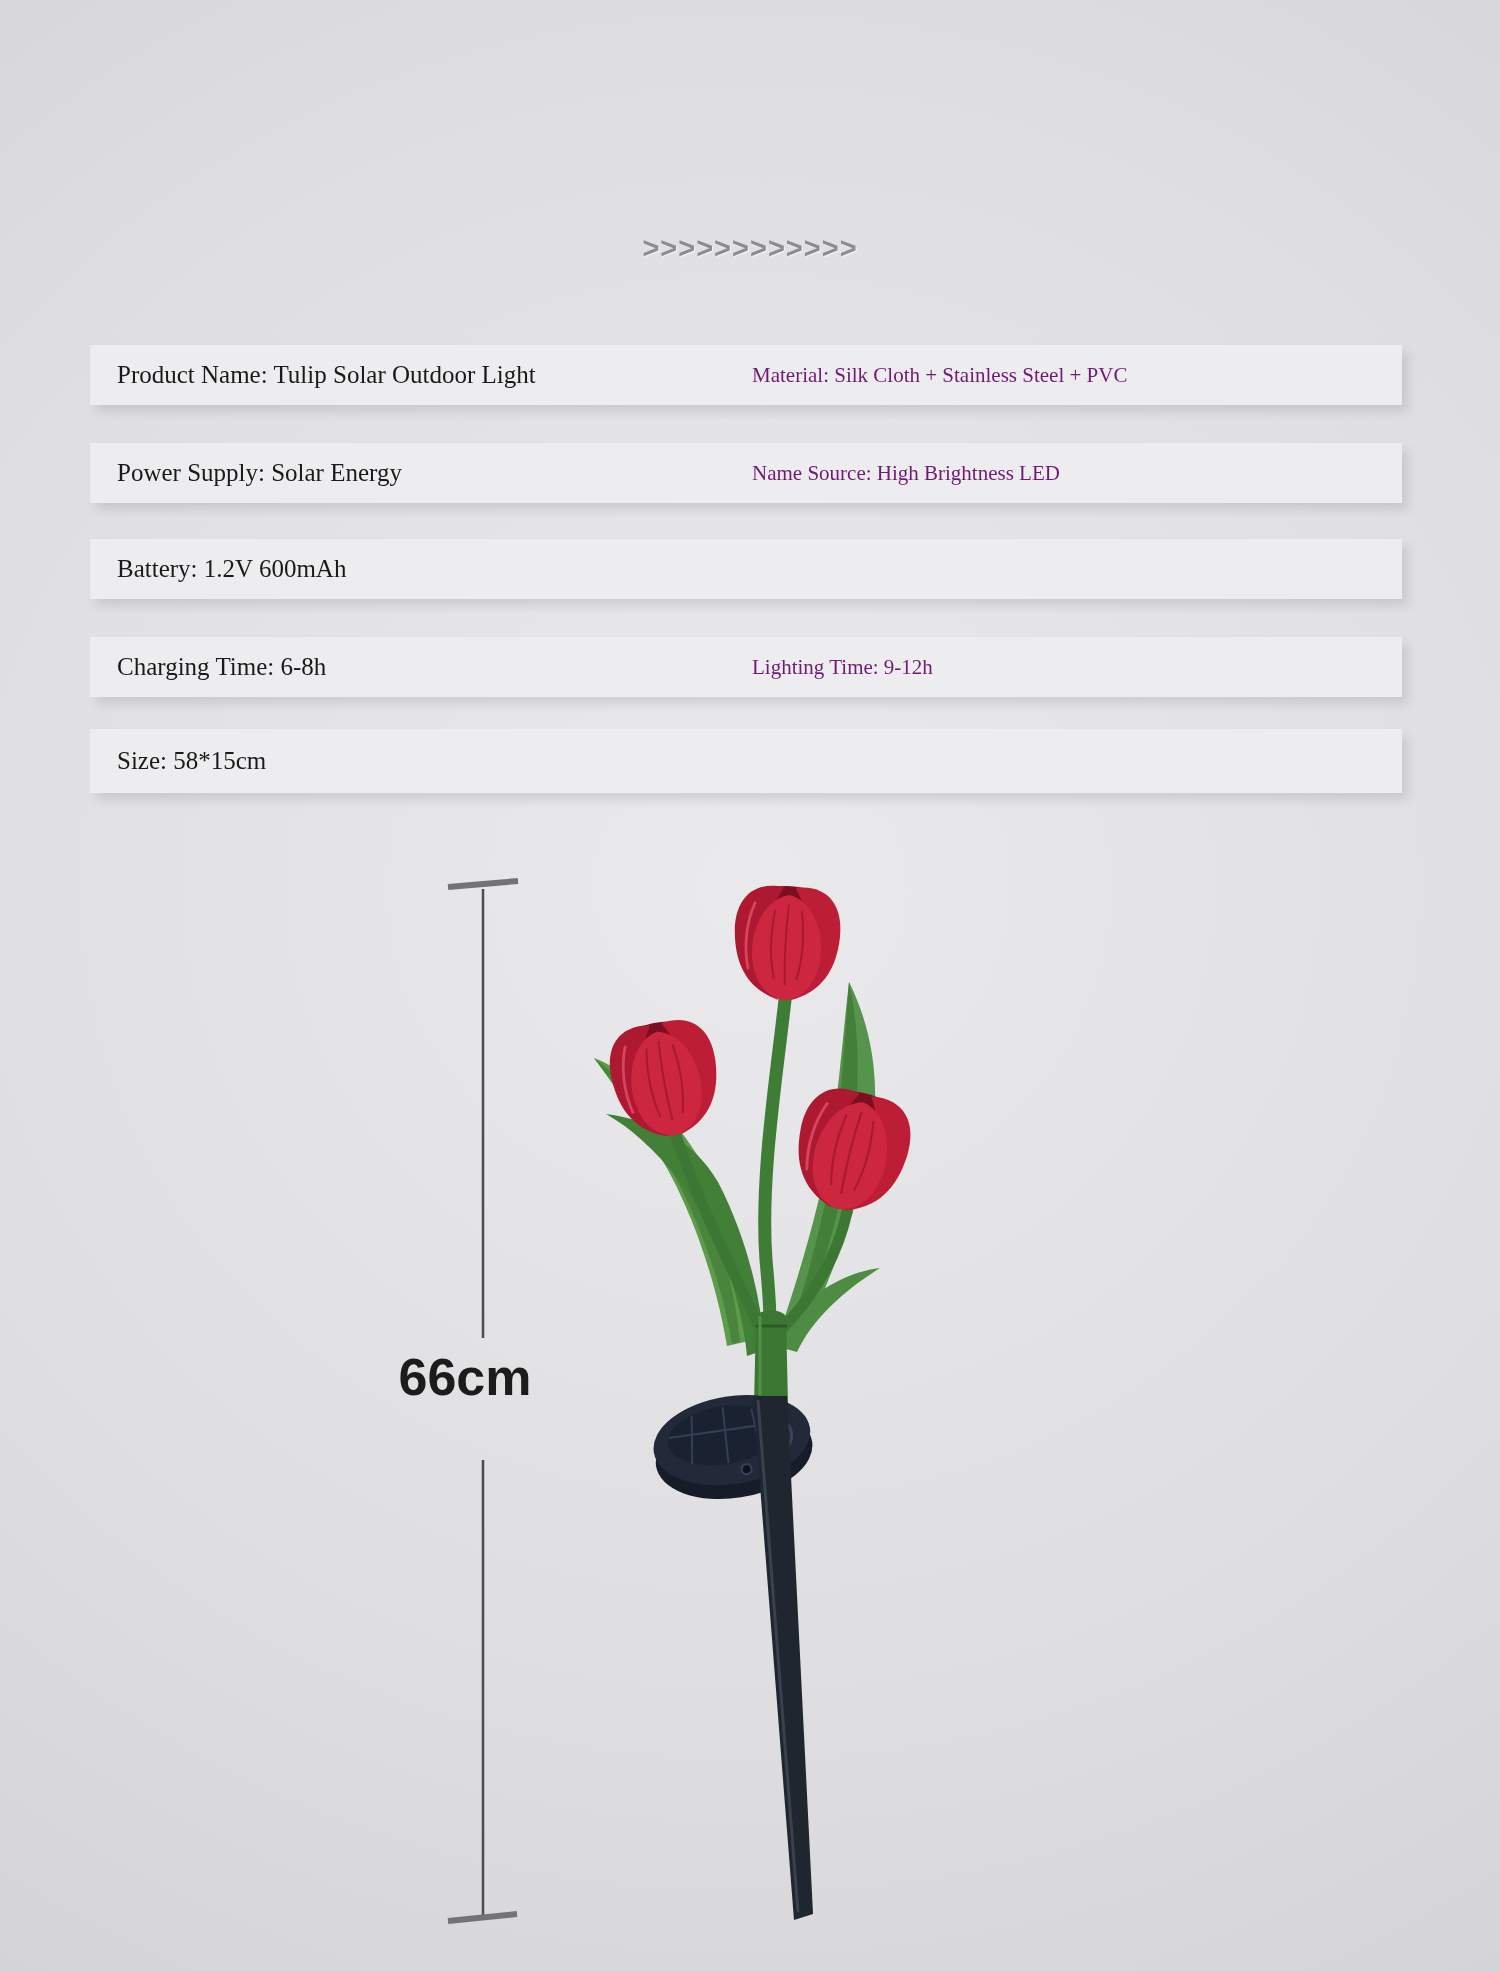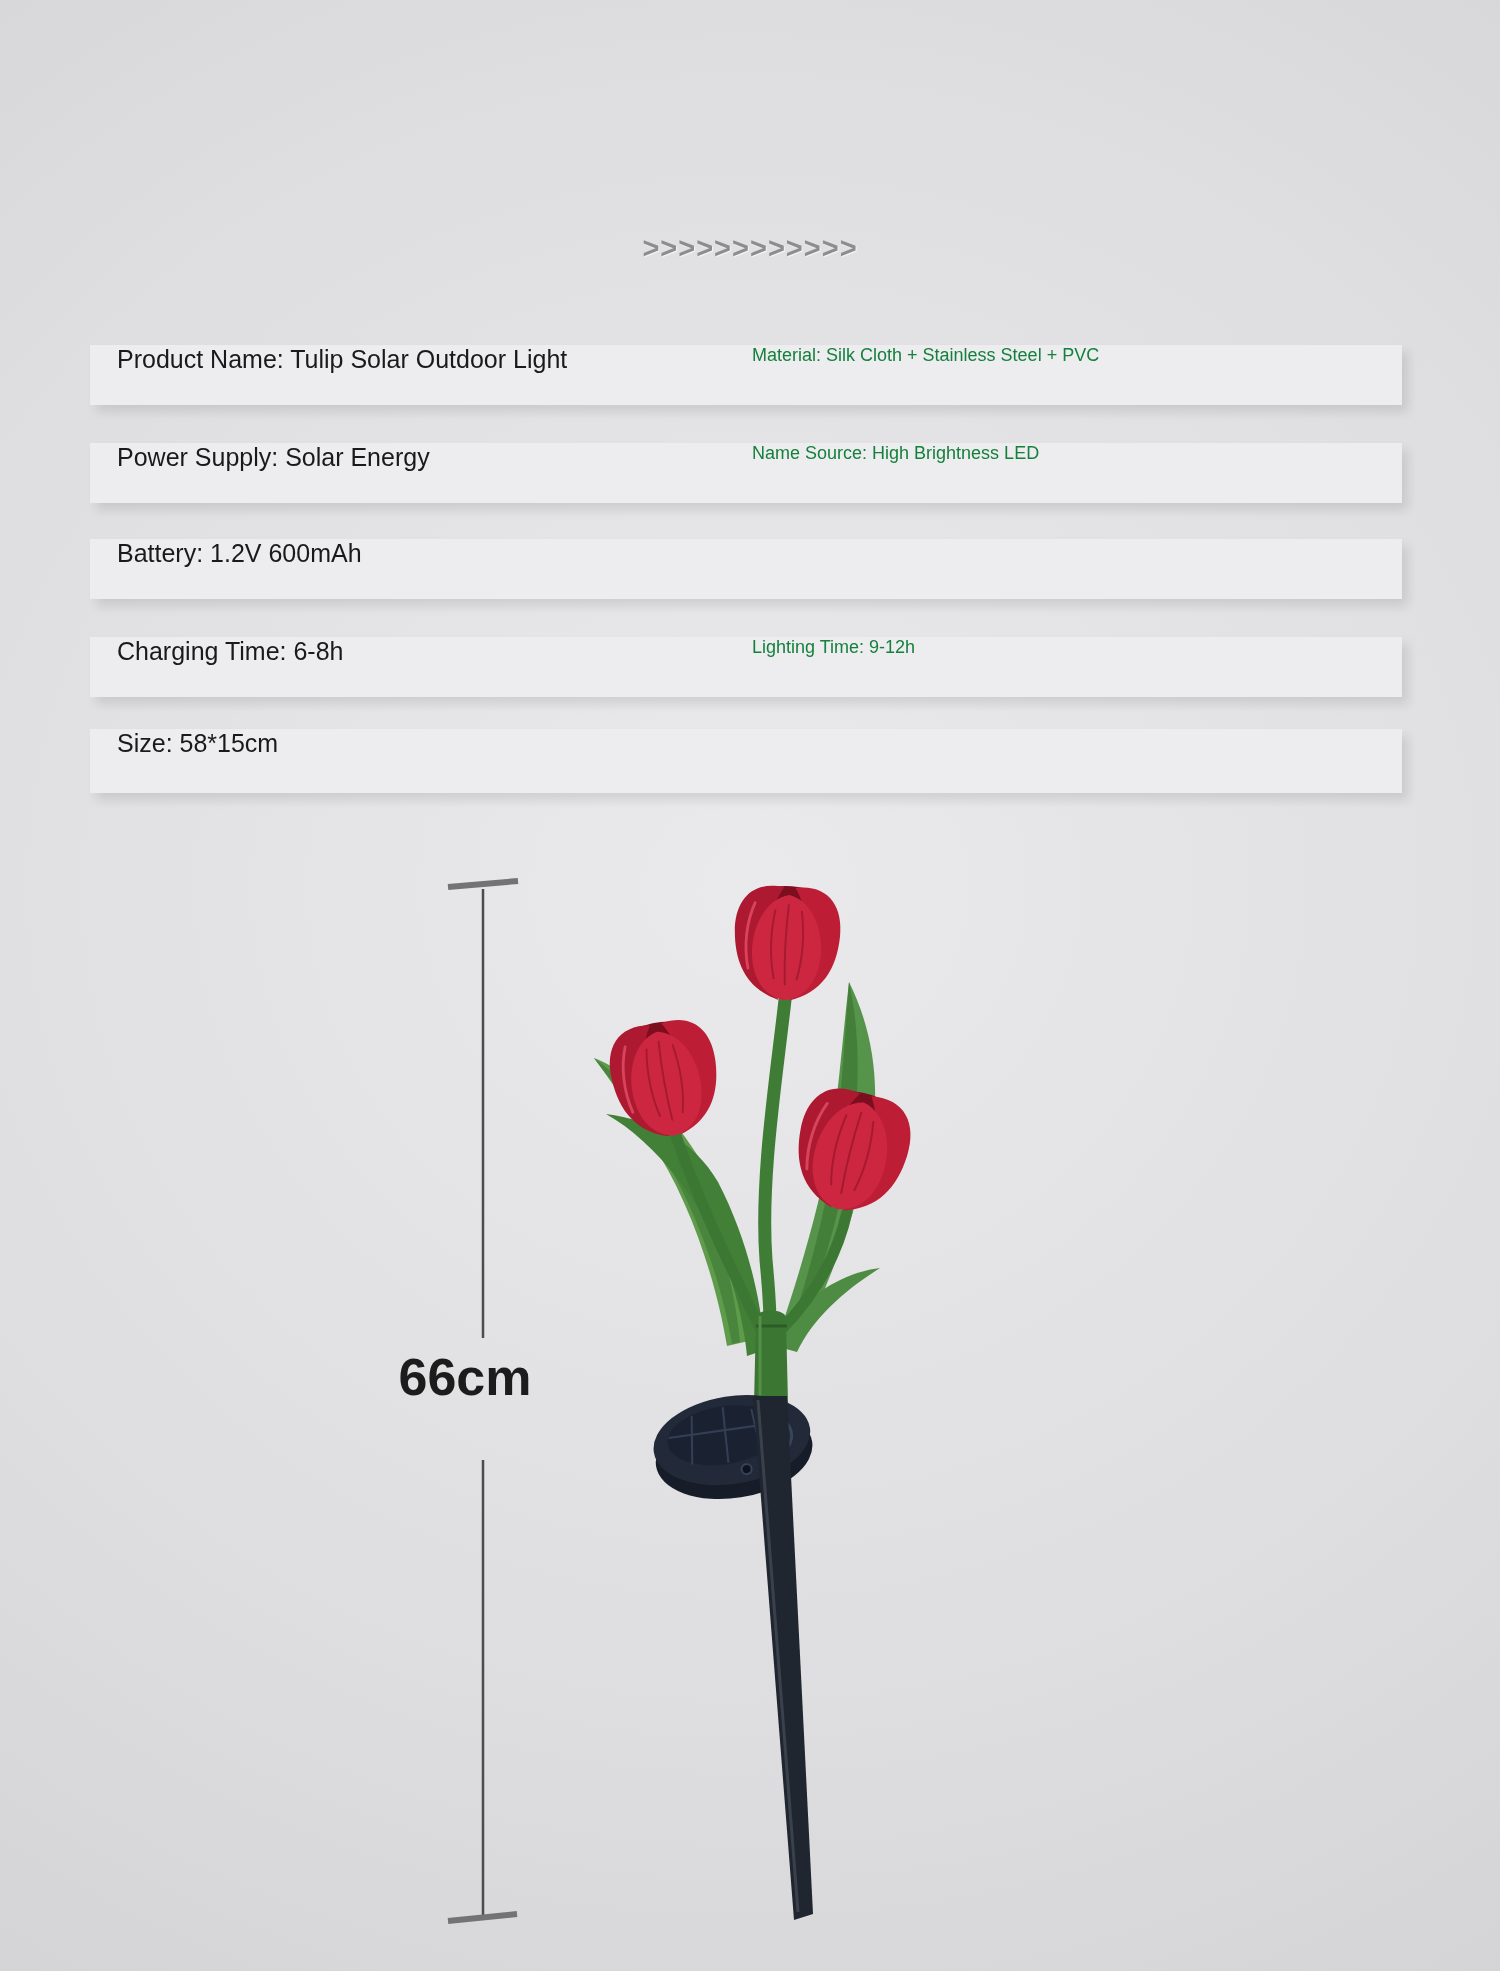--- a/index.html
+++ b/index.html
@@ -19,27 +19,27 @@
     position:absolute;top:228px;left:0;width:100%;
     text-align:center;font-size:29px;font-weight:700;
     color:#8d8d90;letter-spacing:1px;line-height:40px;
     text-shadow:1px 1px 1px rgba(255,255,255,0.7);
   }
   .specs{position:absolute;top:0;left:0;width:100%;}
   .spec-row{
     position:absolute;left:90px;width:1312px;height:60px;
     background:#ededef;
     box-shadow:6px 7px 10px rgba(0,0,0,0.10);
-    display:flex;
+    display:flex;align-items:center;font-family:Liberation Serif, serif;
   }
   .spec-row .left{
     padding-left:27px;font-size:25px;color:#1a1a1a;white-space:nowrap;
   }
   .spec-row .right{
-    position:absolute;left:662px;font-size:18px;color:#15803d;white-space:nowrap;
+    position:absolute;left:662px;font-size:21px;color:#701a75;white-space:nowrap;
   }
   .r1{top:345px}.r2{top:443px}.r3{top:539px}.r4{top:637px}.r5{top:729px;height:64px}
   .figure-svg{position:absolute;left:360px;top:860px;width:600px;height:1075px;}
   .measure-label{
     position:absolute;left:382px;top:1350px;width:166px;
     text-align:center;font-size:52px;font-weight:700;color:#1c1c1c;
     letter-spacing:0px;line-height:1.05;
   }
 </style>
 </head>

